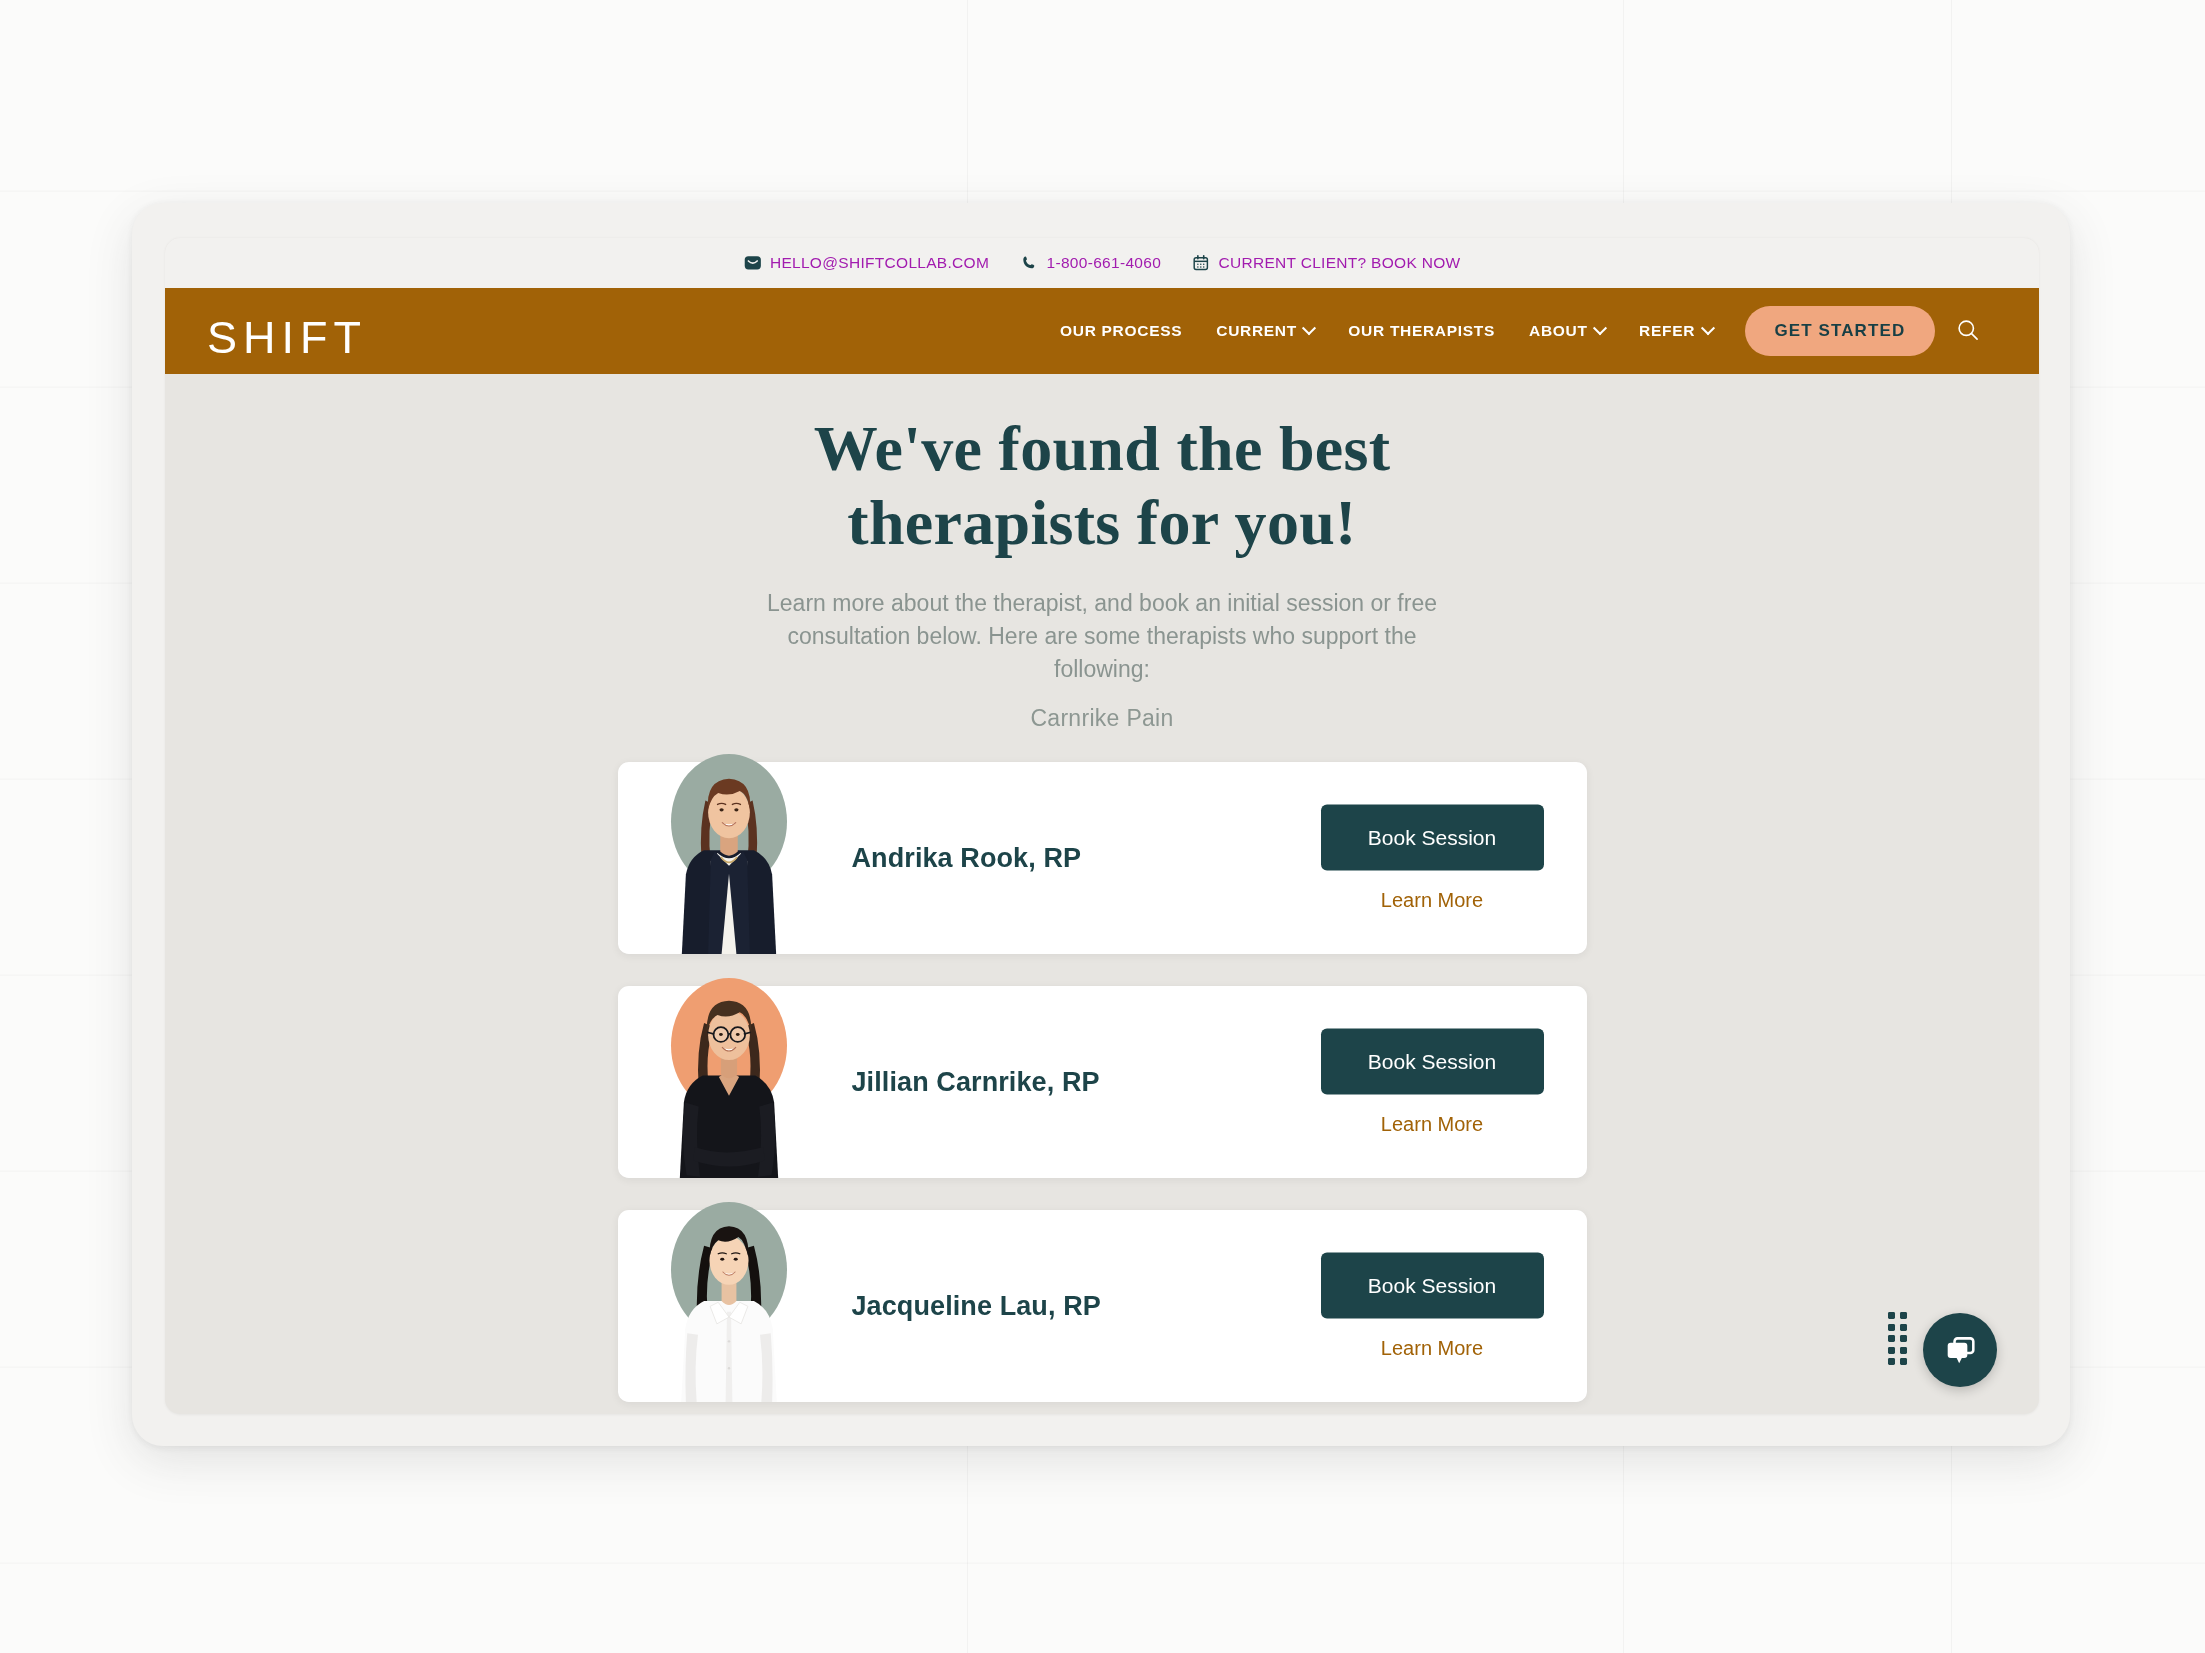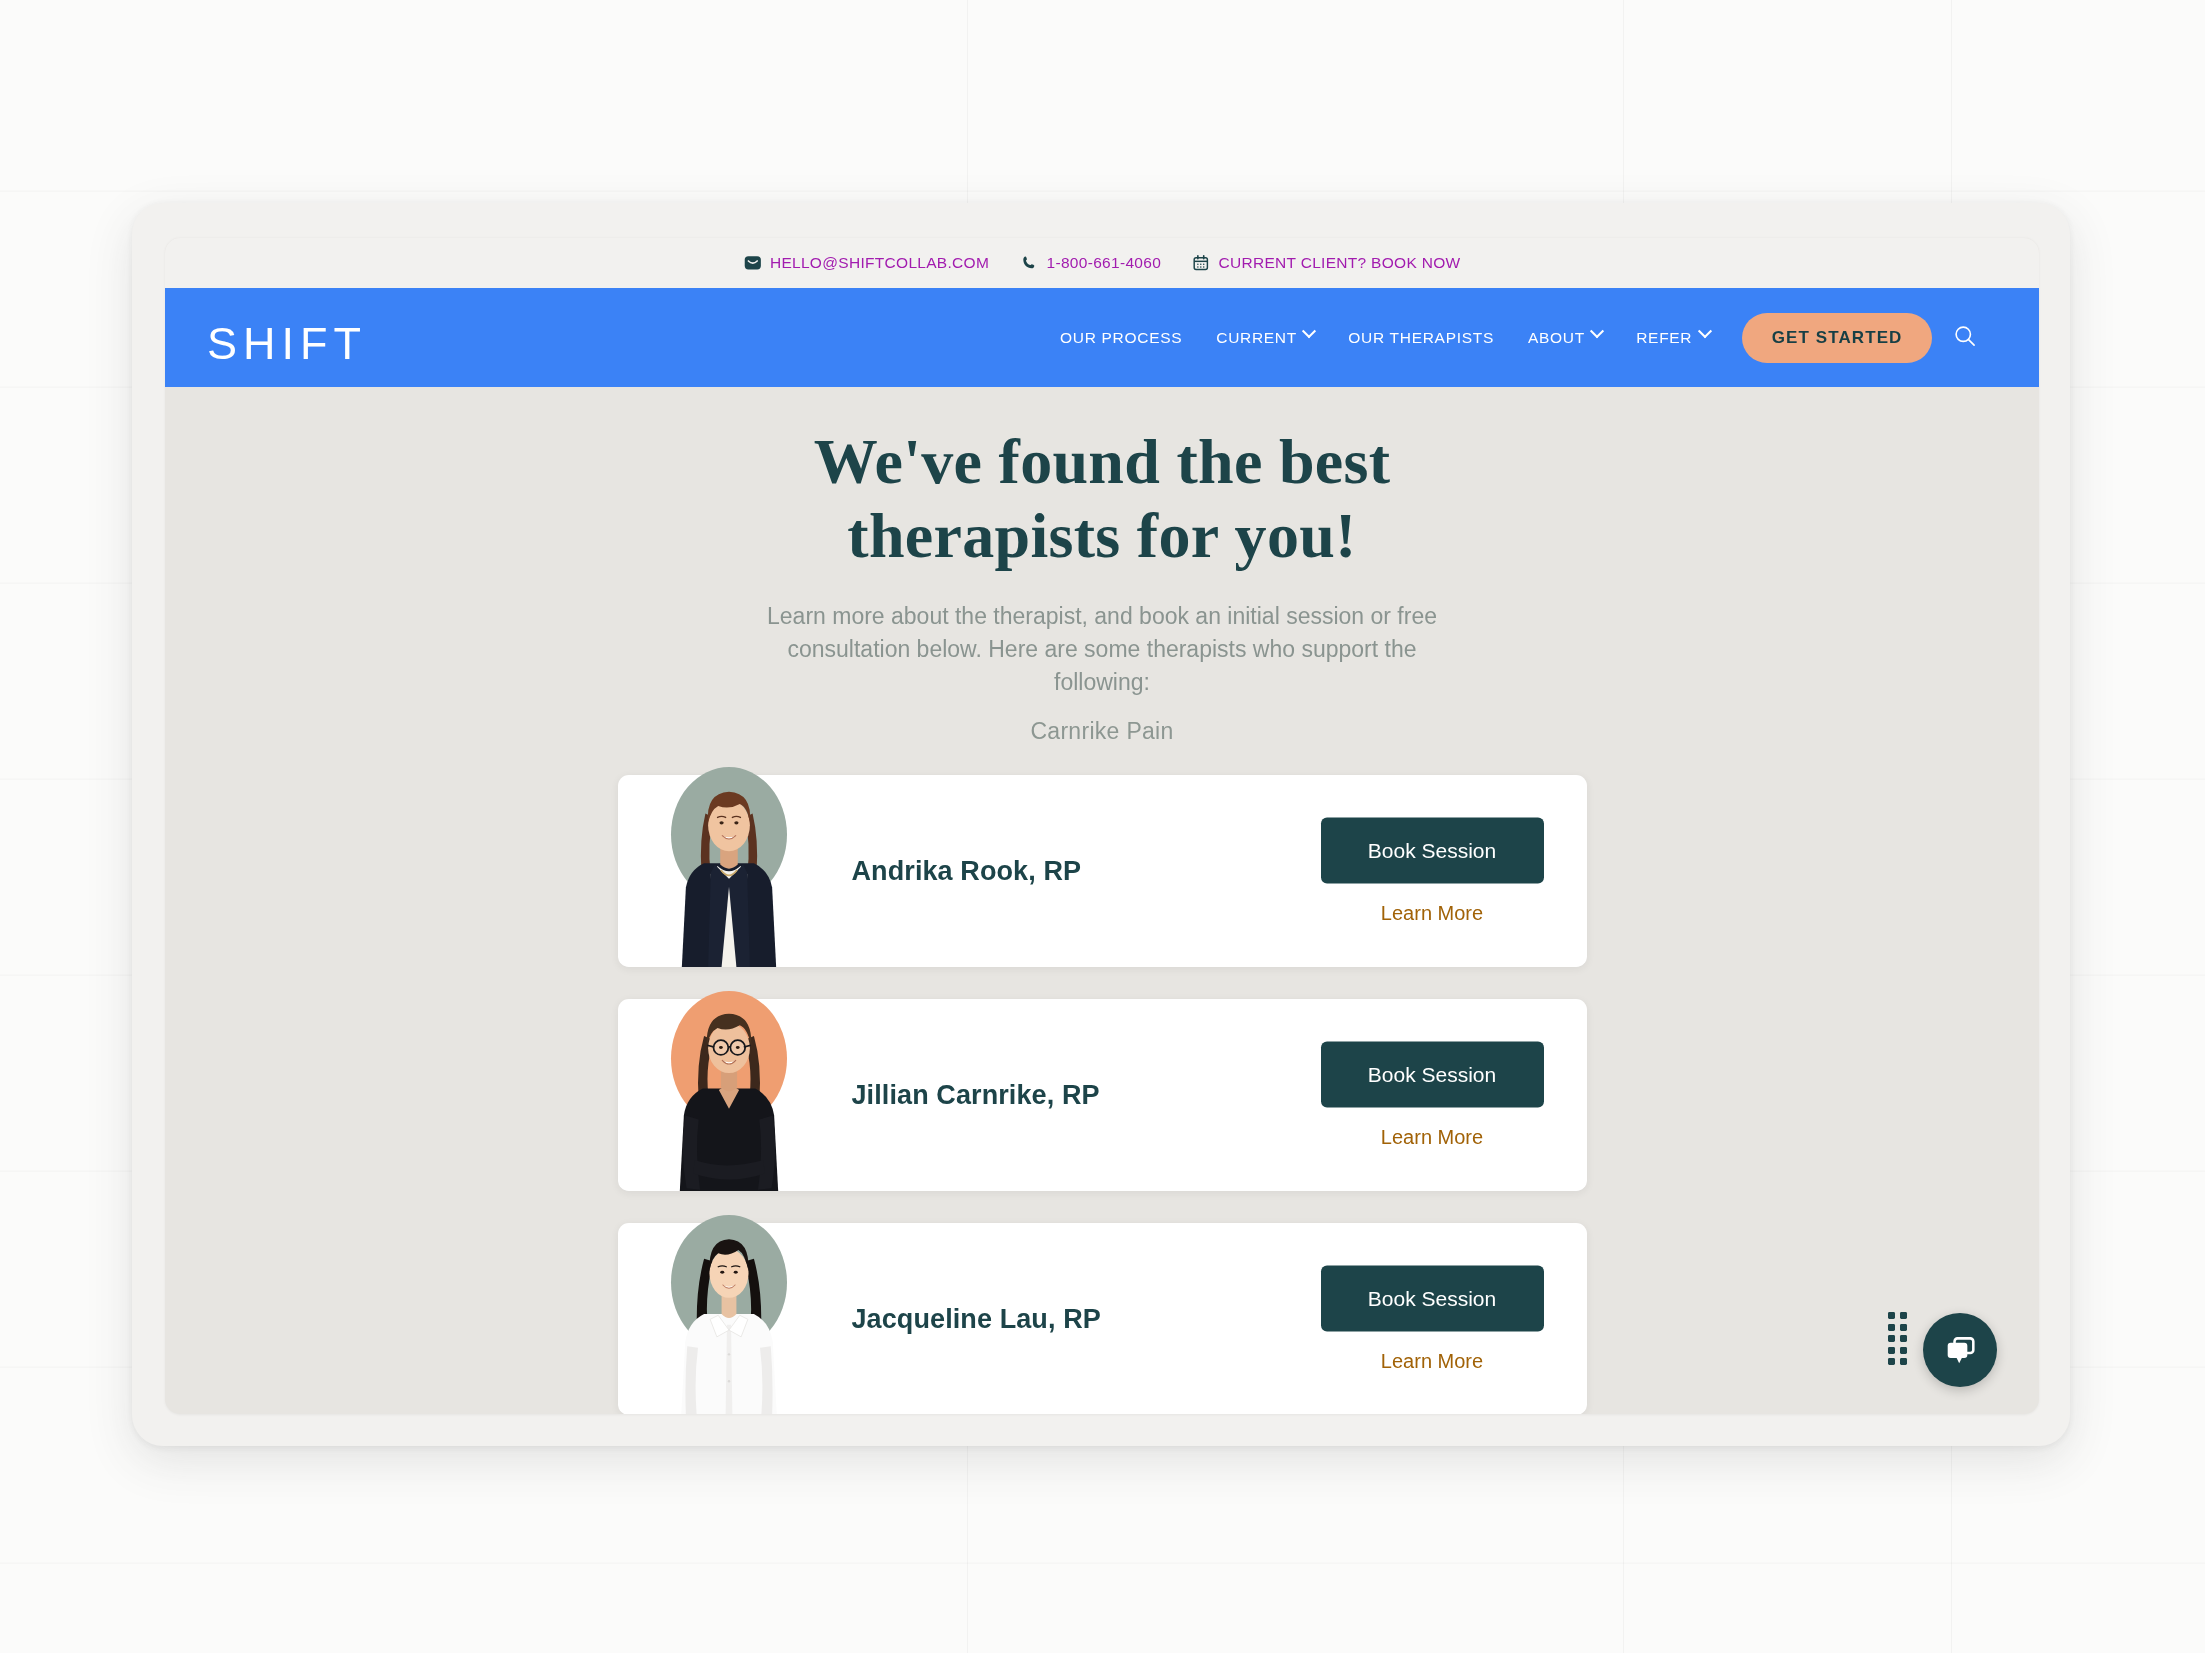--- a/index.html
+++ b/index.html
@@ -70,22 +70,22 @@
     font-size: 15.5px;
     letter-spacing: 0.3px;
     font-family: "Liberation Sans", sans-serif;
     font-weight: 400;
     white-space: nowrap;
   }
   .utility-icon { display: flex; align-items: center; }
 
   
   .main-nav {
-    height: 99px;
-    background: #3b82f6;
+    height: 86px;
+    background: #a16207;
     display: flex;
     align-items: center;
     padding: 12px 0 0 42px;
     position: relative;
   }
   .brand-logo {
     color: #ffffff;
     font-size: 45px;
     letter-spacing: 6px;
     font-weight: 300;
@@ -96,27 +96,28 @@
     position: absolute;
     left: 878px;
     top: 0;
     height: 100%;
     display: flex;
     align-items: center;
     gap: 0px;
   }
   .nav-item {
     display: flex;
-    align-items: flex-start;
+    align-items: center;
     gap: 7.4px;
     color: #ffffff;
     font-size: 15.5px;
     letter-spacing: 0.7px;
     padding: 0 17px;
     white-space: nowrap;
+    font-weight: bold;
   }
   .chevron {
     display: inline-block;
     width: 10px; height: 10px;
     border-right: 2px solid #ffffff;
     border-bottom: 2px solid #ffffff;
     transform: rotate(45deg) translate(-2px,-2px);
   }
   .cta-button {
     margin-left: 15px;

